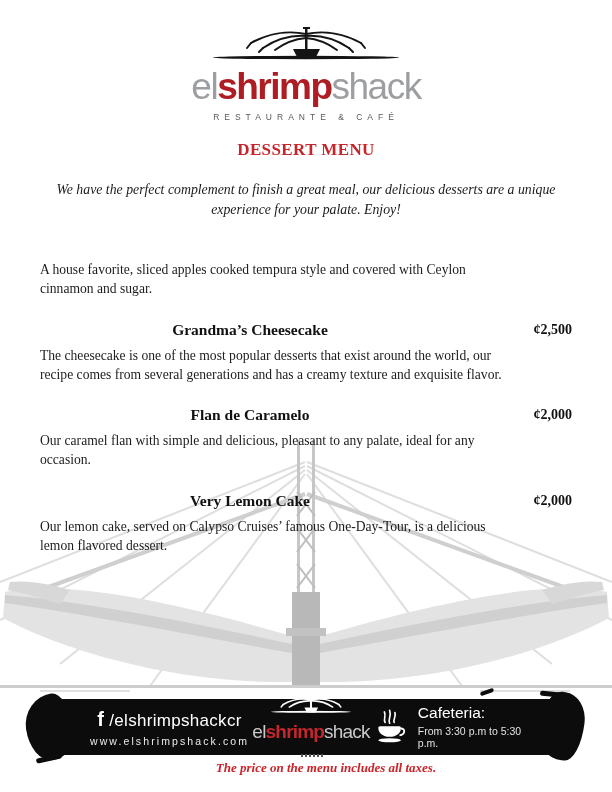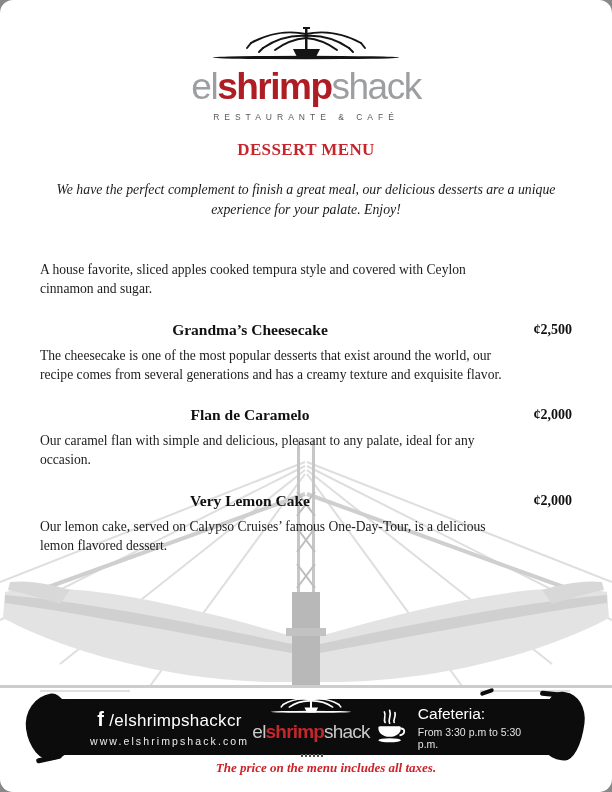--- a/index.html
+++ b/index.html
@@ -5,21 +5,20 @@
   html,body{margin:0;padding:0;}
   body{background:#888;}
   .page{
     position:relative;
     width:612px;height:792px;
     margin:0 auto;
     background:#ffffff;
     overflow:hidden;
     font-family:"Liberation Serif", serif;
     color:#1a1a1a;
-    border-radius:13px;
   }
 
   
   .header{position:relative;z-index:2;padding-top:26px;text-align:center;}
   .boat-logo{display:block;margin:0 auto;}
   .wordmark{font-family:"Liberation Sans", sans-serif;font-size:37px;line-height:1;letter-spacing:-1.5px;margin-top:2px;}
   .wm-el,.wm-shack{color:#9c9ea1;font-weight:400;}
   .wm-shrimp{color:#ae1d23;font-weight:700;}
   .tagline{font-family:"Liberation Sans", sans-serif;font-size:8.5px;letter-spacing:5px;color:#58595b;margin-top:7px;}
 
@@ -59,21 +58,21 @@
   .fb-f{font-weight:bold;font-size:20px;margin-right:5px;}
   .site{font-size:10.5px;letter-spacing:2.1px;color:#ececec;margin-top:4px;}
 
   .banner-center{text-align:center;}
   .mini-wordmark{font-size:19px;line-height:1;letter-spacing:-.8px;margin-top:1px;}
   .mini-wordmark .wm-el,.mini-wordmark .wm-shack{color:#c9c9c9;}
   .mini-wordmark .wm-shrimp{color:#c1272d;font-weight:700;}
   .mini-dots{display:inline-block;width:22px;height:3px;margin-left:2px;
     background:repeating-linear-gradient(90deg,#555 0 2px,transparent 2px 4px);vertical-align:baseline;}
 
-  .banner-right{margin-right:30px;display:flex;align-items:center;gap:10px;}
+  .banner-right{margin-right:30px;display:flex;gap:10px;}
   .caf-label{font-size:15.5px;}
   .caf-hours{font-size:10.5px;color:#e2e2e2;margin-top:3px;}
 
   .tax-note{position:absolute;z-index:3;top:760px;width:100%;text-align:center;
     font-style:italic;font-weight:bold;font-size:13px;color:#cc2329;padding-left:20px;}
 </style>
 </head>
 <body>
 
 <div class="page">

